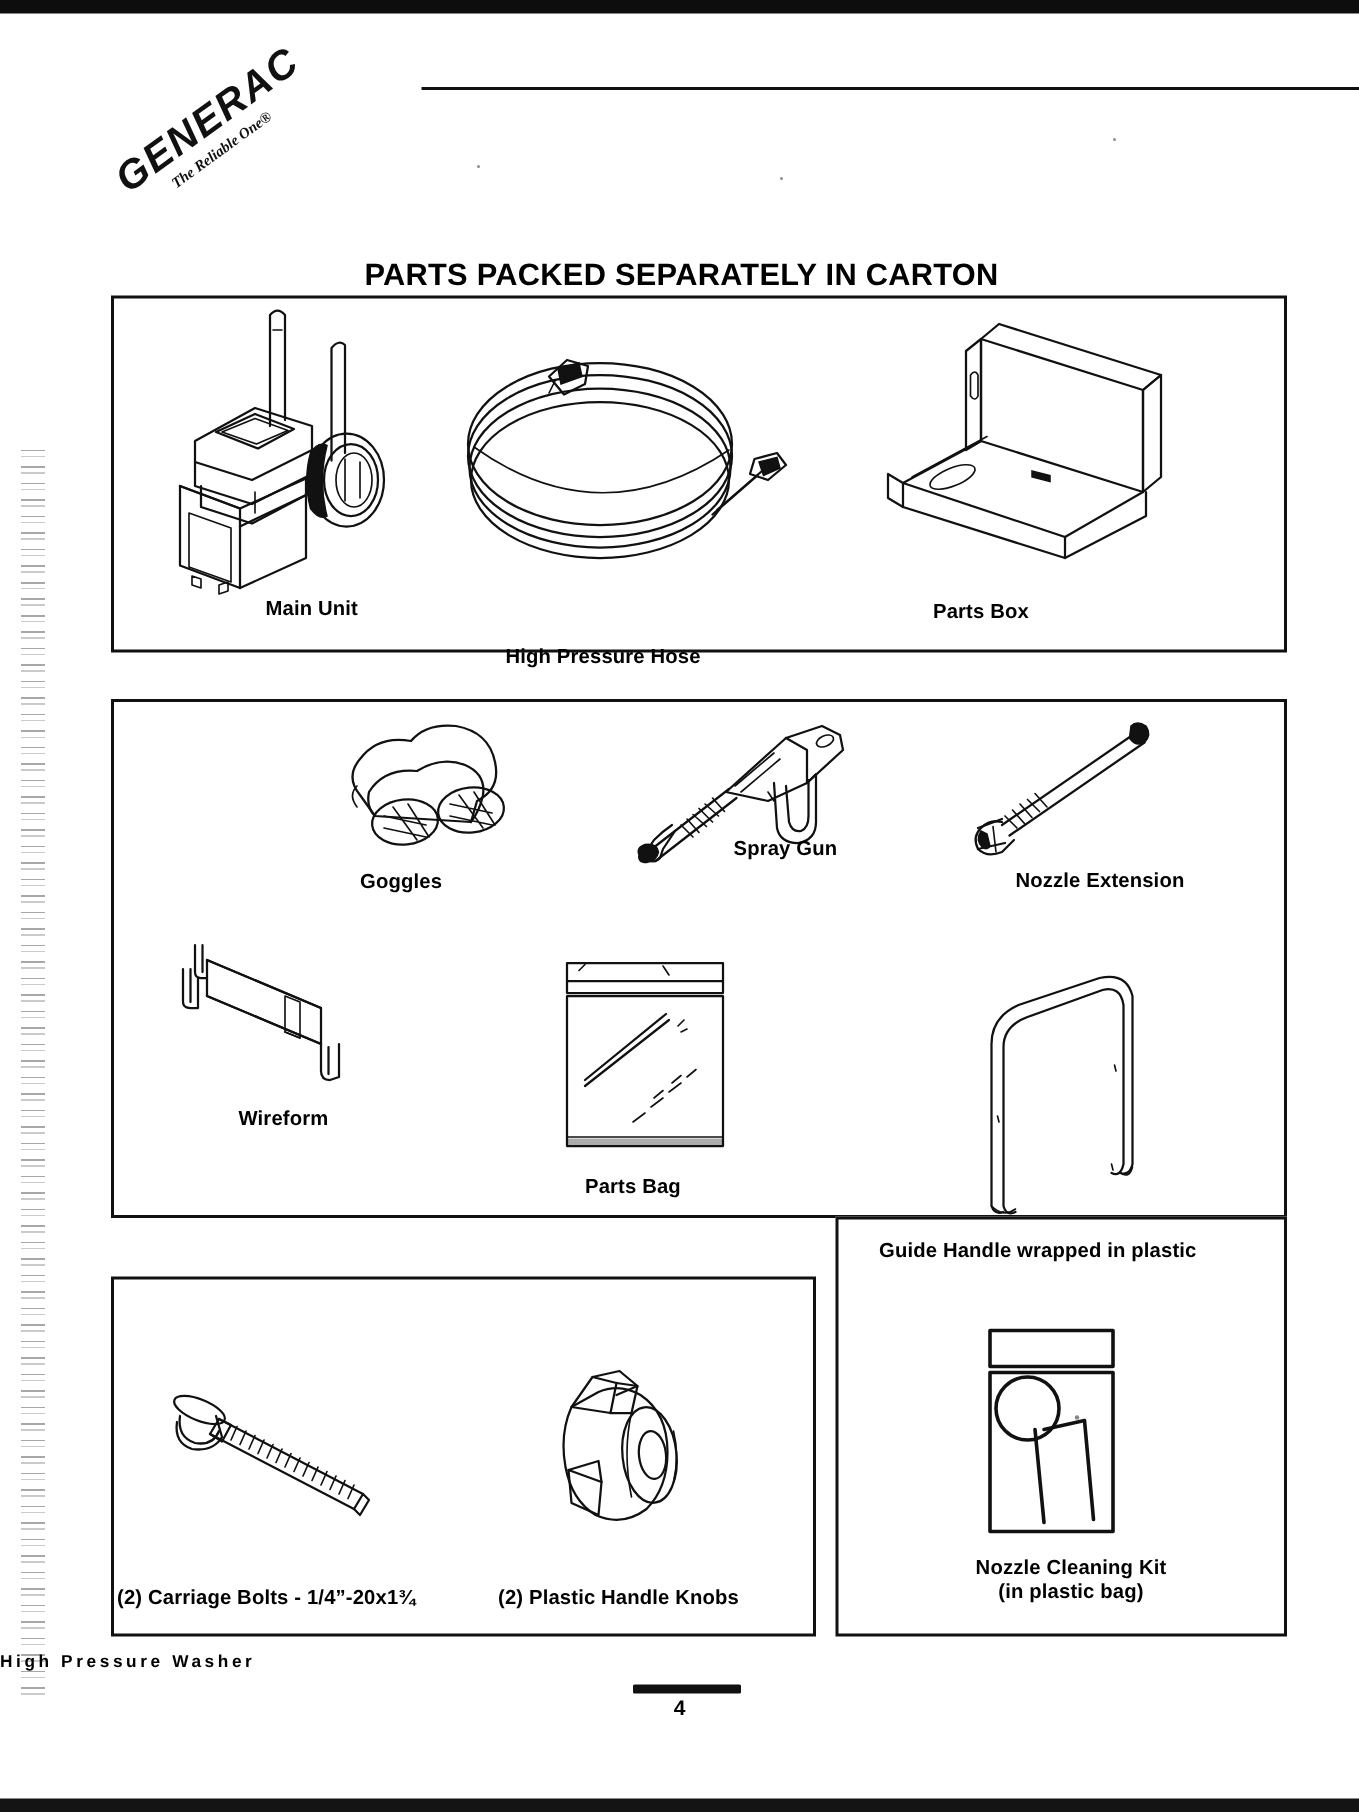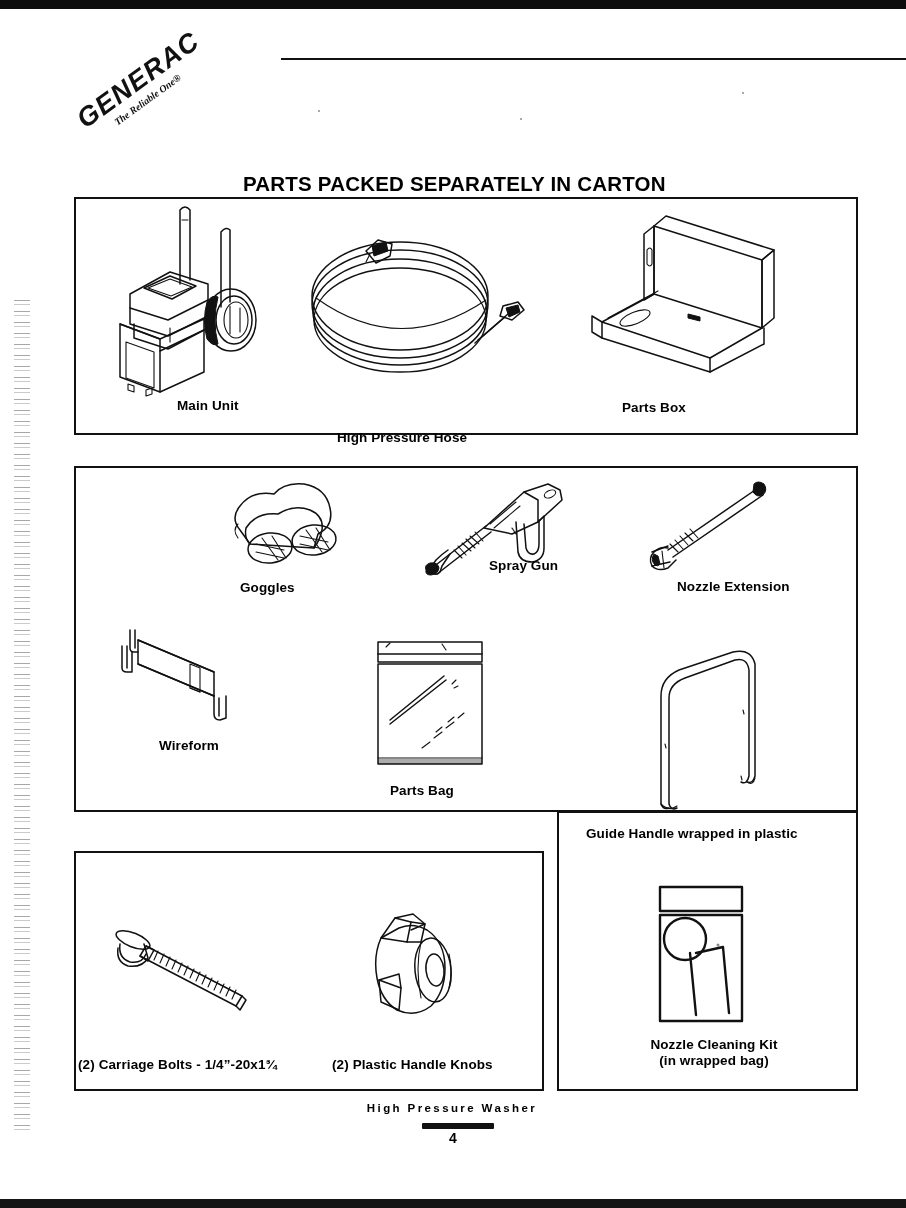--- a/index.html
+++ b/index.html
@@ -127,21 +127,21 @@
   #lbl-guide-handle { left: 586px; top: 826px; }
   #lbl-nozzle-kit   { left: 634px; top: 1037px; width: 160px; text-align: center; }
   #lbl-carriage-bolts { left: 78px;  top: 1057px; }
   #lbl-handle-knobs   { left: 332px; top: 1057px; }
 
   
   .footer-text {
     position: absolute;
     left: 0; top: 1102px;
     width: 904px;
-    text-align: center;
+    text-align: left;
     font-size: 11.5px;
     font-weight: bold;
     letter-spacing: 2.4px;
   }
   .footer-rule {
     position: absolute;
     left: 422px; top: 1123px;
     width: 72px; height: 6px;
     background: #111;
     border-radius: 1px;
@@ -386,21 +386,21 @@
       <rect class="ln-thick" x="4" y="30" width="82" height="106"></rect>
       <circle class="ln-thick" cx="29" cy="54" r="21"></circle>
       <path class="ln-thick" d="M34 68 L40 130"></path>
       <path class="ln-thick" d="M40 68 L67 62 L73 128"></path>
       <circle cx="62" cy="60" r="1.5" fill="#111" opacity=".5"></circle>
     </svg>
   </div>
 
   <div class="item-label two-line" id="lbl-nozzle-kit">
     <span>Nozzle Cleaning Kit</span><br>
-    <span>(in wrapped bag)</span>
+    <span>(in plastic bag)</span>
   </div>
 
 
   <div class="panel" id="panel-bagcontents"></div>
 
   <div style="position:absolute;left:110px;top:918px;">
     <svg width="150" height="100" viewBox="0 0 150 100" aria-hidden="true">
 
       <ellipse class="ln" cx="23" cy="22" rx="18" ry="7" transform="rotate(22 23 22)"></ellipse>
       <path class="ln" d="M8 30 Q6 44 18 48 Q32 50 38 40 L34 26"></path>

